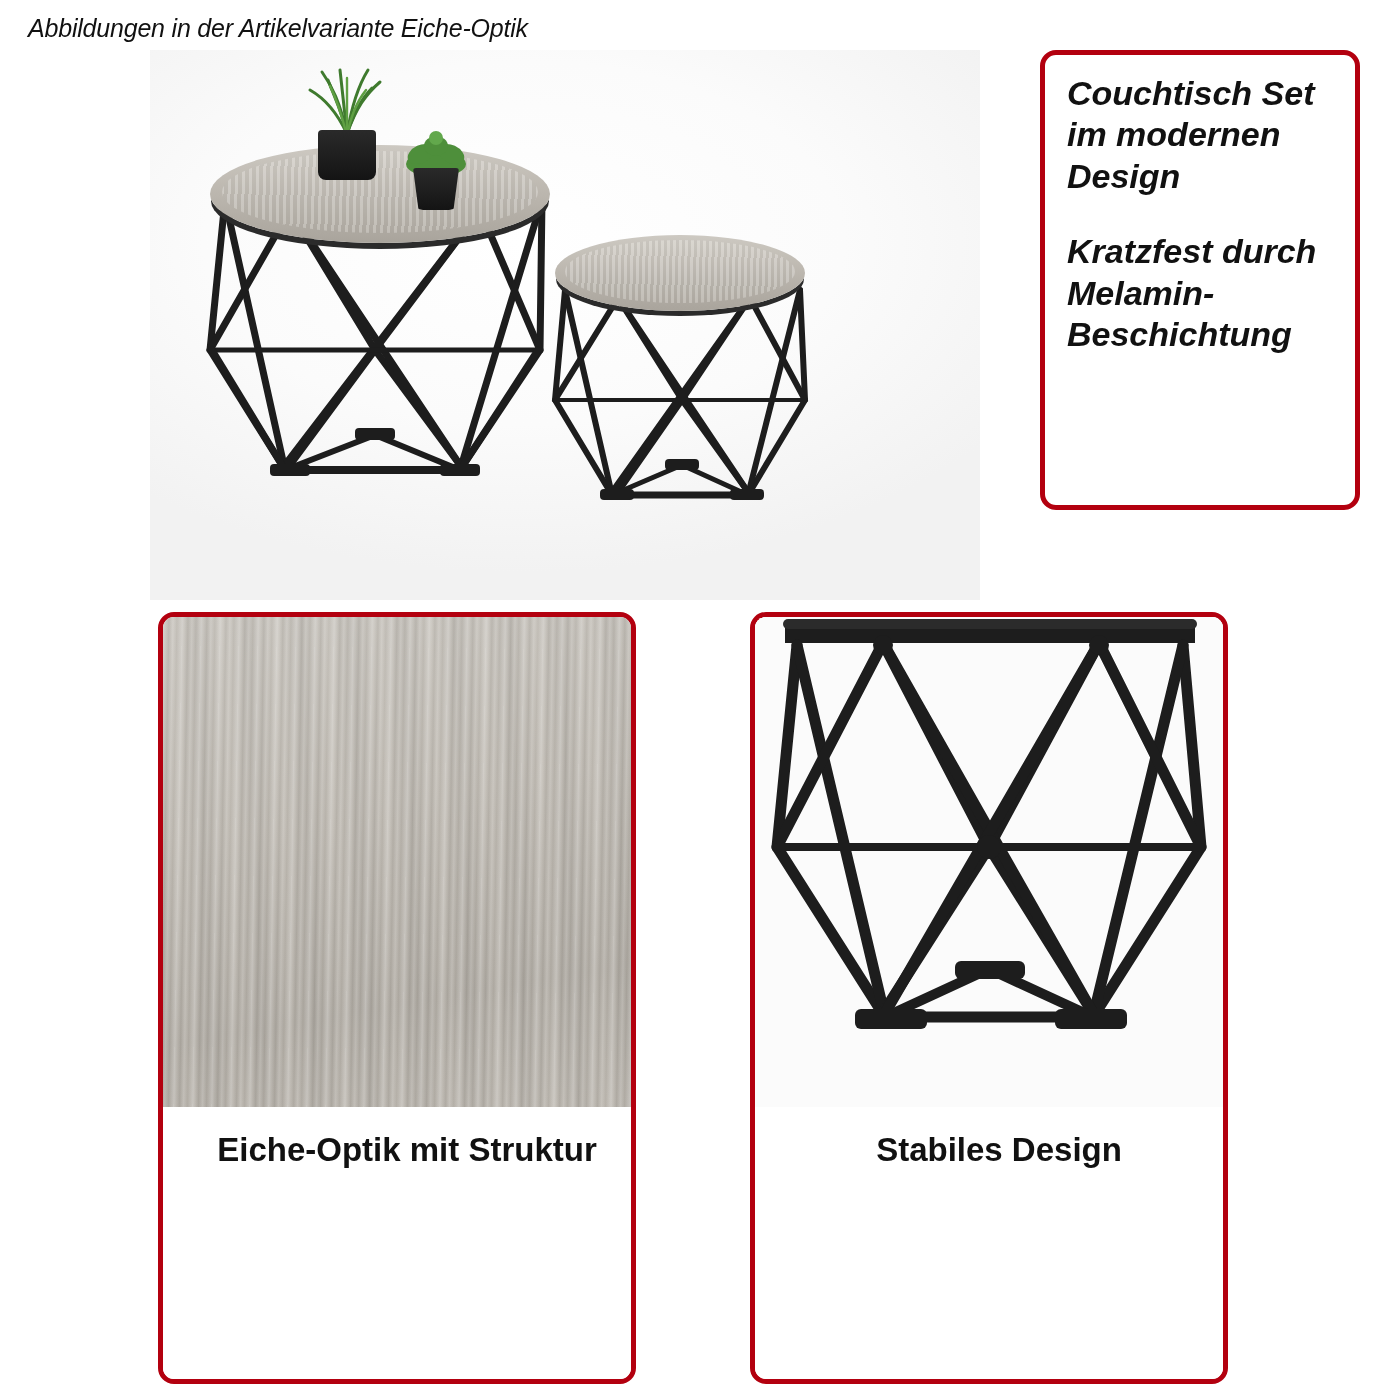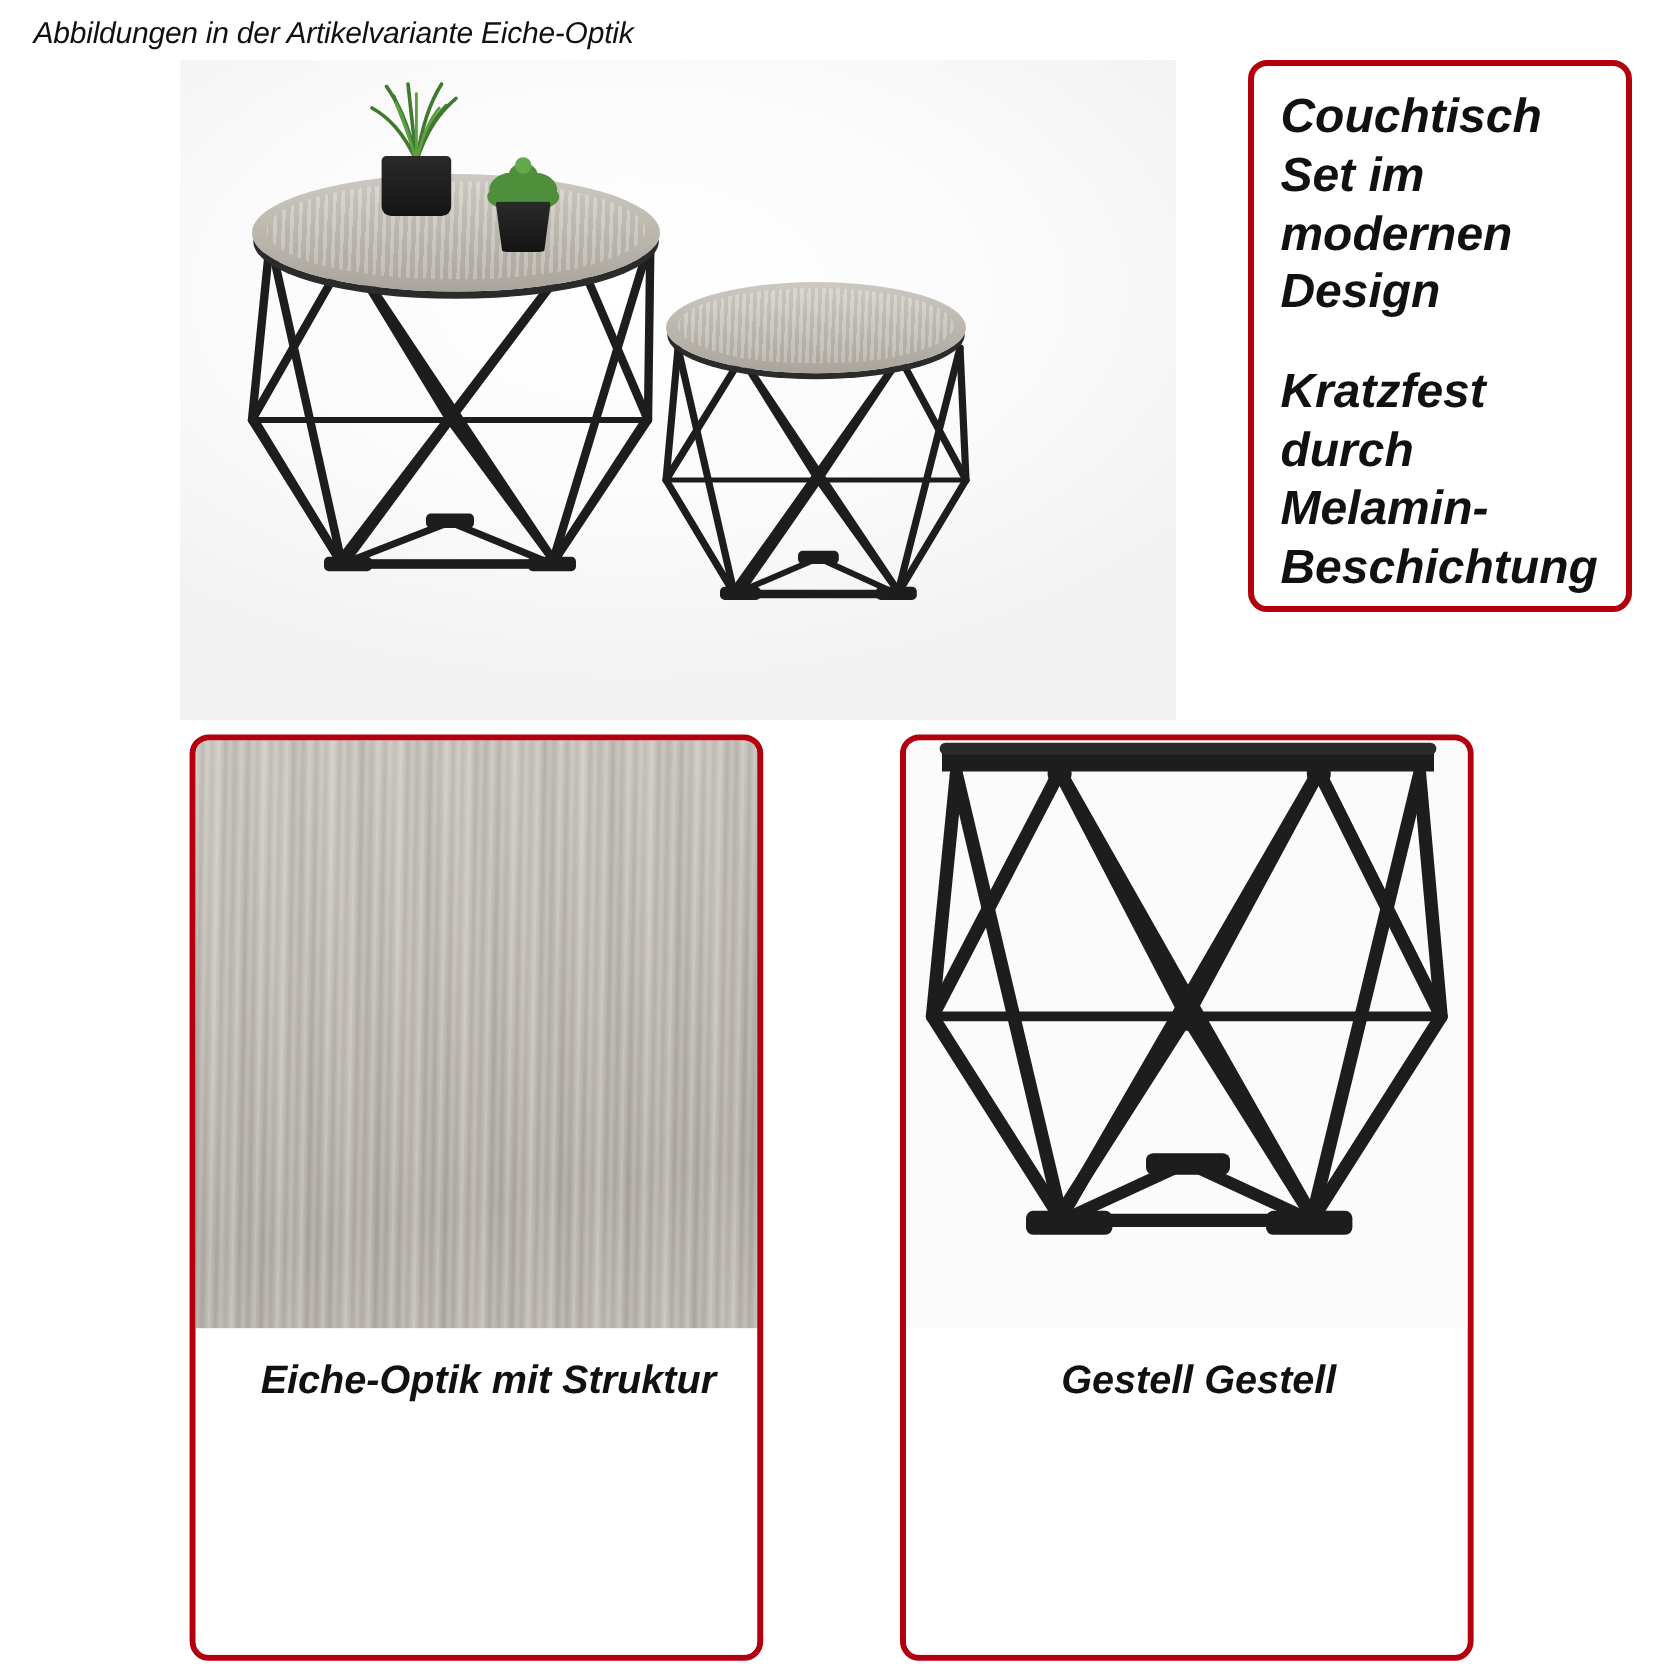--- a/index.html
+++ b/index.html
@@ -105,21 +105,21 @@
     top: 50px;
     width: 320px;
     height: 460px;
     border: 5px solid #b3000f;
     border-radius: 16px;
     background: #ffffff;
     box-sizing: border-box;
     padding: 18px 18px 10px 22px;
   }
   .info-box .line {
-    font-size: 40px;
+    font-size: 34px;
     font-weight: bold;
     font-style: italic;
     color: #111;
     line-height: 1.22;
   }
   .info-box .gap { height: 34px; }
 
   
   .card {
     position: absolute;
@@ -160,21 +160,20 @@
     background: #ffffff;
     display: flex;
     align-items: flex-start;
     justify-content: center;
     padding-top: 22px;
     box-sizing: border-box;
   }
   .card-caption span {
     font-size: 33px;
     font-weight: bold;
-    font-style: italic;
     color: #111;
     text-align: center;
     line-height: 1.3;
     display: block;
     max-width: 400px;
     margin-left: 20px;
   }
   .card-right .card-media { background: #fbfbfb; }
 </style>
 </head>
@@ -309,15 +308,15 @@
         <rect x="100" y="392" width="72" height="20" rx="6"></rect>
         <rect x="300" y="392" width="72" height="20" rx="6"></rect>
         <rect x="200" y="344" width="70" height="18" rx="6"></rect>
         <circle cx="234" cy="230" r="12"></circle>
         <circle cx="128" cy="28" r="10"></circle>
         <circle cx="344" cy="28" r="10"></circle>
       </g>
     </svg>
   </div>
   <div class="card-caption">
-    <span>Gestell Gestell</span>
+    <span>Stabiles Design</span>
   </div>
 </div>
 
 </body></html>

